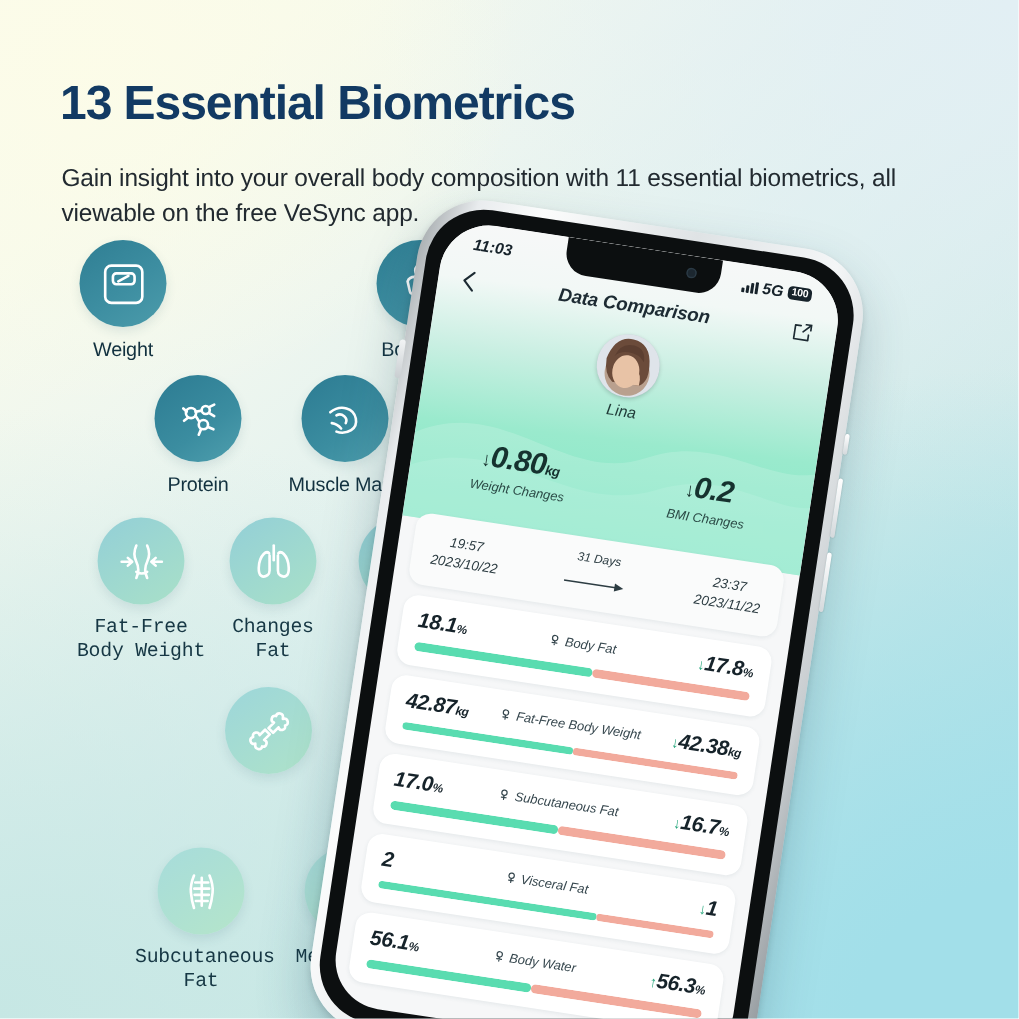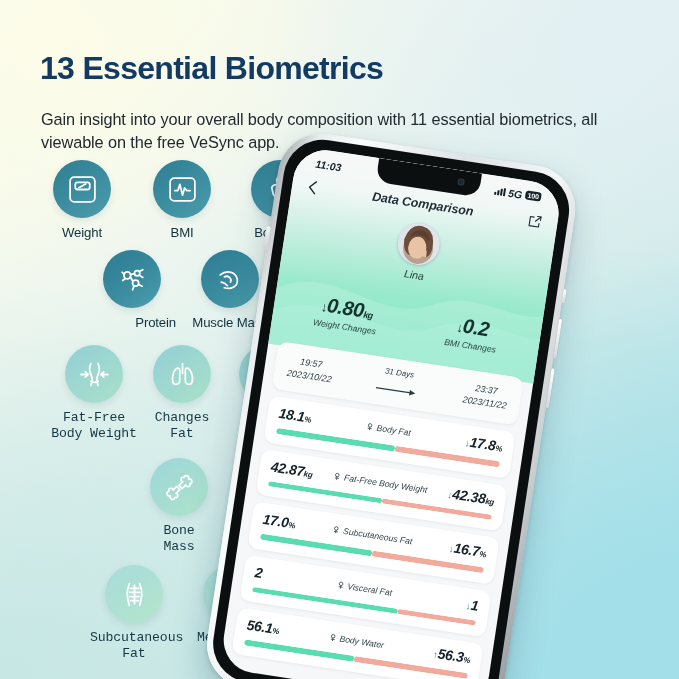--- a/index.html
+++ b/index.html
@@ -172,39 +172,30 @@
     <div class="ic t0" style="left: 38px; top: 5px; width: 88px;">
       <div class="bub">
         <svg viewBox="0 0 32 32">
           <rect x="4" y="4" width="24" height="24" rx="4" fill="none" stroke="#fff" stroke-width="1.7" stroke-linecap="round" stroke-linejoin="round"></rect>
           <rect x="9" y="9" width="14" height="7" rx="2.2" fill="none" stroke="#fff" stroke-width="1.7" stroke-linecap="round" stroke-linejoin="round"></rect>
           <path d="M12.5 14.2 L19 10.6" fill="none" stroke="#fff" stroke-width="1.7" stroke-linecap="round" stroke-linejoin="round"></path>
         </svg>
       </div>
       <div class="cap">Weight</div>
     </div>
-    <div class="ic t0" style="left: 138px; top: 5px; width: 88px;">
-      <div class="bub">
-        <svg viewBox="0 0 32 32">
-          <rect x="4" y="5" width="24" height="22" rx="4" fill="none" stroke="#fff" stroke-width="1.7" stroke-linecap="round" stroke-linejoin="round"></rect>
-          <path d="M8.5 17 L11.5 17 L13.5 11 L16 21.5 L18 14.5 L20 17 L23.5 17" fill="none" stroke="#fff" stroke-width="1.7" stroke-linecap="round" stroke-linejoin="round"></path>
-        </svg>
-      </div>
-      <div class="cap">BMI</div>
-    </div>
     <div class="ic t0" style="left: 236px; top: 5px; width: 88px;">
       <div class="bub">
         <svg viewBox="0 0 32 32">
           <circle cx="16" cy="7" r="3.6" fill="none" stroke="#fff" stroke-width="1.7" stroke-linecap="round" stroke-linejoin="round"></circle>
           <path d="M7.5 14.2 q1-3 4.5-3 h8 q3.5 0 4.5 3 l-1.5 6.5 q-.4 1.6-2 1.4 l-.6 6.4 h-8.8 l-.6-6.4 q-1.6.2-2-1.4Z" fill="none" stroke="#fff" stroke-width="1.7" stroke-linecap="round" stroke-linejoin="round"></path>
         </svg>
       </div>
       <div class="cap">Body Fat</div>
     </div>
-    <div class="ic t1" style="left: 88px; top: 95px; width: 88px; text-align: right;">
+    <div class="ic t1" style="left: 88px; top: 95px; width: 88px;">
       <div class="bub">
         <svg viewBox="0 0 32 32">
           <circle cx="11" cy="12" r="3.3" fill="none" stroke="#fff" stroke-width="1.7" stroke-linecap="round" stroke-linejoin="round"></circle>
           <circle cx="20.5" cy="10" r="2.6" fill="none" stroke="#fff" stroke-width="1.7" stroke-linecap="round" stroke-linejoin="round"></circle>
           <circle cx="19" cy="19.5" r="3" fill="none" stroke="#fff" stroke-width="1.7" stroke-linecap="round" stroke-linejoin="round"></circle>
           <path d="M6 9 L8.2 11 M6.5 17 L9 15 M13.8 13.6 L16.4 17.6 M13.9 11.2 L17.9 10.4 M23 8 L26 6.5 M22.8 12 L26 14 M22 21 L25.5 22.5 M17.5 22.5 L16 26" fill="none" stroke="#fff" stroke-width="1.7" stroke-linecap="round" stroke-linejoin="round"></path>
         </svg>
       </div>
       <div class="cap">Protein</div>
     </div>
@@ -252,22 +243,20 @@
       <div class="cap">Body
 Water</div>
     </div>
     <div class="ic t3" style="left: 135px; top: 303px; width: 88px;">
       <div class="bub">
         <svg viewBox="0 0 32 32">
           <path d="M7 24 q-2.6.6-3.1-1.6 q-.5-2.2 1.7-2.7 q-.6-2.3 1.6-2.8 q2-.5 2.6 1.6 l3.5-3.5 l3 3 l-3.6 3.6 q2 .6 1.5 2.6 q-.5 2.2-2.8 1.6 q-.5 2.2-2.7 1.7 q-2.2-.5-1.7-3.1Z" fill="none" stroke="#fff" stroke-width="1.7" stroke-linecap="round" stroke-linejoin="round"></path>
           <path d="M24.8 8 q2.6-.6 3.1 1.6 q.5 2.2-1.7 2.7 q.6 2.3-1.6 2.8 q-2 .5-2.6-1.6 l-3.5 3.5 l-3-3 l3.6-3.6 q-2-.6-1.5-2.6 q.5-2.2 2.8-1.6 q.5-2.2 2.7-1.7 q2.2.5 1.7 3.1Z" fill="none" stroke="#fff" stroke-width="1.7" stroke-linecap="round" stroke-linejoin="round"></path>
         </svg>
       </div>
-      <div class="cap">Bone
-Mass</div>
     </div>
     <div class="ic t3" style="left: 222px; top: 303px; width: 88px;">
       <div class="bub">
         <svg viewBox="0 0 32 32">
           <path d="M16 3.5 q6 6 6 11.5 q0 2.5-1.5 3.5 q.5-4-3-7 q-2 5-5.5 6.5 q-3 1.3-3 5.5 q0 5 7 5 q8 0 8-8 q0-7-8-17Z" fill="none" stroke="#fff" stroke-width="1.7" stroke-linecap="round" stroke-linejoin="round"></path>
           <path d="M16 17 q3.5 3 3.5 5.8 q0 3-3.5 3 q-3.4 0-3.4-3 q0-2.6 3.4-5.8Z" fill="none" stroke="#fff" stroke-width="1.7" stroke-linecap="round" stroke-linejoin="round"></path>
         </svg>
       </div>
       <div class="cap">BMR</div>
     </div>

